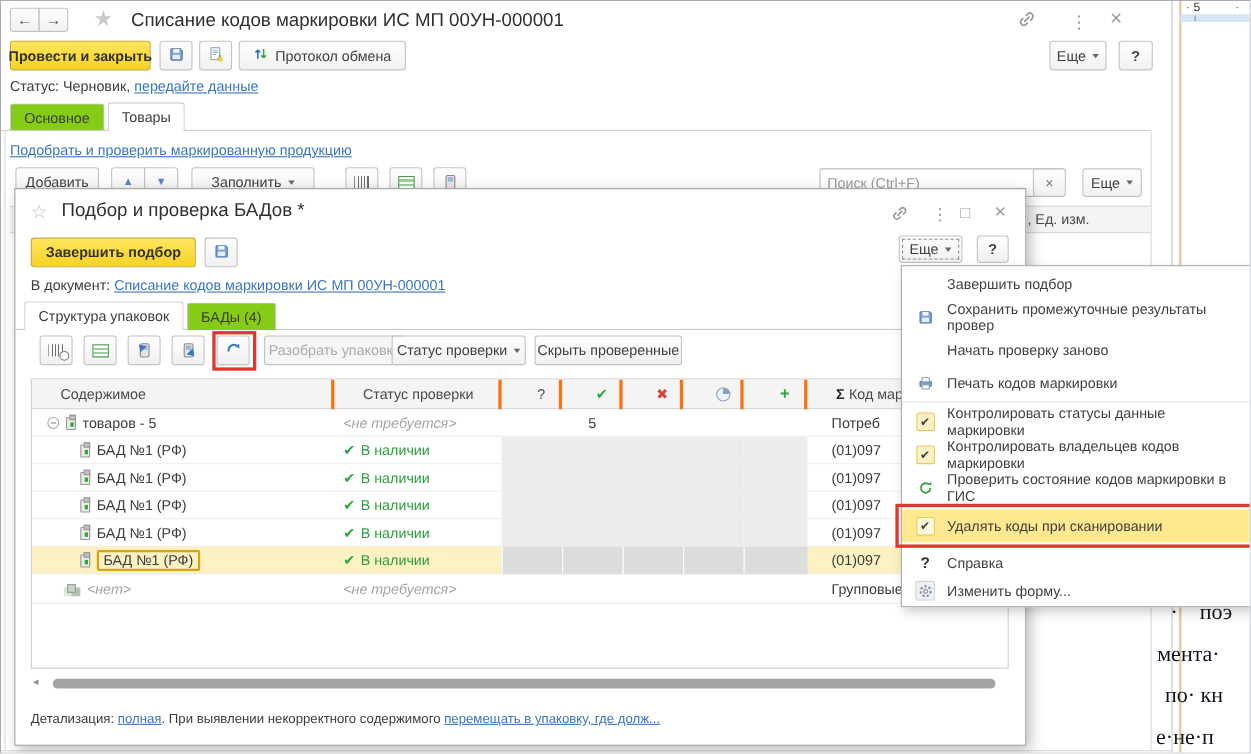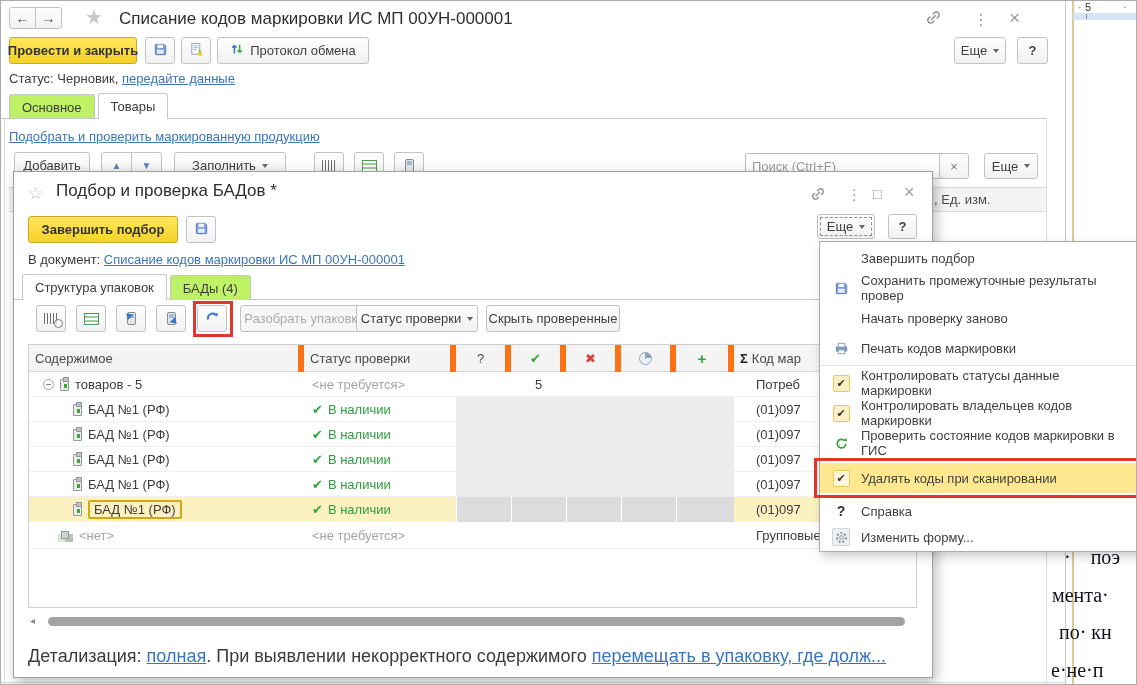--- a/index.html
+++ b/index.html
@@ -20,44 +20,44 @@
            border-top: 4px solid #666; display: inline-block; }
 
   
   .navbtn { width: 27px; height: 22px; font-size: 14px; color: #444; }
   .wtitle { font-size: 17px; color: #2f2f2f; }
   .chrome-ico { color: #9a9a9a; font-size: 15px; cursor: pointer; }
   .star-main { color: #c9c9c9; font-size: 20px; }
   .star-dlg { color: #bdbdbd; font-size: 17px; }
 
   a.lnk, .lnk { color: #3a76bb; text-decoration: underline; cursor: pointer; }
-  .gray { color: #a4a4a4; }
+  .gray { color: #a4a4a4; font-style: italic; }
   .green { color: #2e9e3f; }
 
   
   .tab { height: 25px; padding: 0 12px; border: 1px solid #c6c6c6; border-bottom: none;
-         background: #bef264; border-radius: 3px 3px 0 0; display: inline-flex;
+         background: #84cc16; border-radius: 3px 3px 0 0; display: inline-flex;
          align-items: center; margin-right: 3px; cursor: pointer; position: relative; }
   .tab.active { background: #fff; z-index: 2; height: 26px; }
 
   input.search { border: 1px solid #bdbdbd; border-radius: 2px; height: 26px; padding: 0 6px;
                  font-family: inherit; font-size: 13px; width: 100%; }
   input.search::placeholder { color: #9b9b9b; }
 
   
   .modal { left: 12px; top: 170px; width: 920px; height: 507px; background: #fff;
            border: 1px solid #a0a0a0; box-shadow: 3px 4px 12px rgba(0,0,0,.28); z-index: 5; }
   .mline { left: 0; top: 127px; width: 100%; height: 1px; background: #c9c9c9; }
 
   
   .tbl { left: 14px; top: 172px; width: 889px; height: 264px; border: 1px solid #cfcfcf; background: #fff; overflow: hidden; }
   .grid { display: grid; grid-template-columns: 275px 152px 55px 55px 55px 55px 58px 1fr; align-items: center; }
   .thead { height: 27px; background: #f4f4f4; border-bottom: 1px solid #d7d7d7; color: #4a4a4a; }
   .thead > div { height: 27px; display: flex; align-items: center; padding: 0 6px;
-                 border-right: 6px solid #f97316; overflow: hidden; white-space: nowrap; }
+                 border-right: 3px solid #f97316; overflow: hidden; white-space: nowrap; margin-left: 20px; }
   .thead > div.cent { justify-content: center; }
   .tr { height: 25px; border-bottom: 1px solid #efefef; cursor: pointer; }
   .tr > div { height: 25px; display: flex; align-items: center; overflow: hidden; white-space: nowrap; }
   .cell-gray { background: #ececec; }
   .tr.sel { background: #fcf1c0; }
   .tr.sel .cell-gray { background: #dcdcdc; border-left: 1px solid #fff; }
   .name-focus { border: 2px solid #d2a713; border-radius: 2px; padding: 0 4px; }
   .ck { color: #2ea53a; font-size: 13px; font-weight: bold; }
   .cx { color: #d9403a; font-size: 13px; font-weight: bold; }
   .plus { color: #2ea53a; font-weight: bold; font-size: 15px; }
@@ -476,21 +476,21 @@
             <span>Групповые упаковки и</span>
           </div>
       </div>
     </div>
 
     <div class="abs hscroll">
       <span class="harrow">◂</span>
       <div class="hthumb"></div>
     </div>
 
-    <div class="abs" style="left:14px;top:474px;font-size:18px;">
+    <div class="abs" style="left:14px;top:474px;font-size:12px;">
       <span>Детализация:</span>
       <span class="lnk">полная</span><span>. При выявлении некорректного содержимого</span>
       <span class="lnk">перемещать в упаковку, где долж...</span>
     </div>
   </div>
 
   <div class="abs menu">
     <div class="mi">
       <span class="mi-ico"></span>
       <span>Завершить подбор</span>

